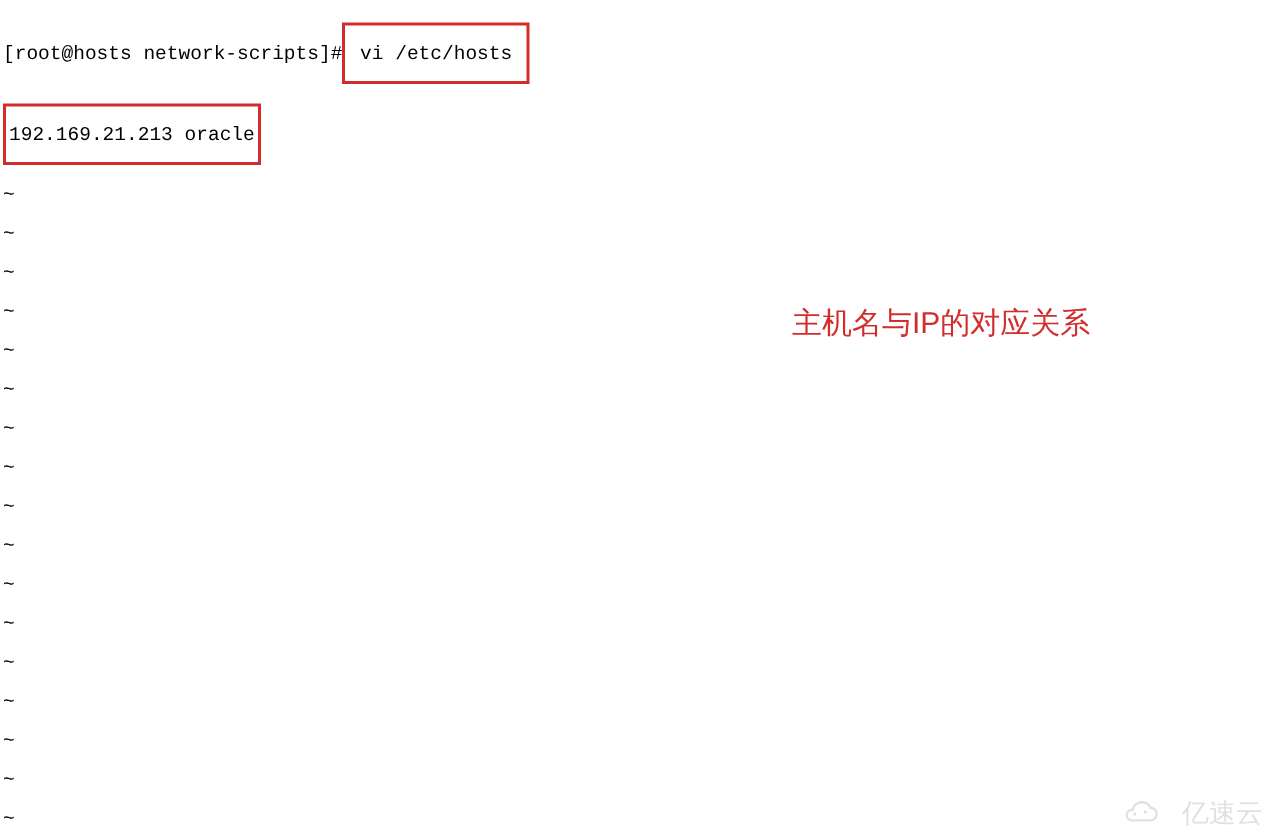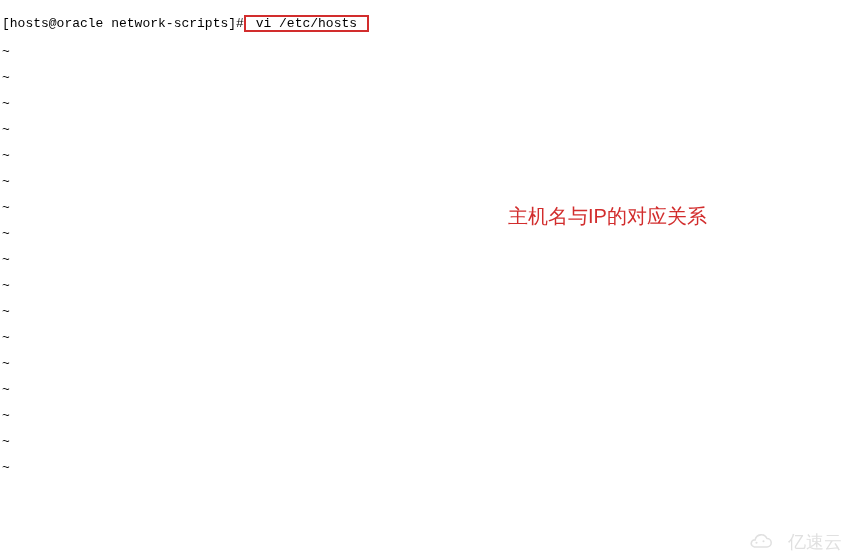--- a/index.html
+++ b/index.html
@@ -25,21 +25,21 @@
     .line {
       display: block;
       min-height: 13px;
     }
     .tilde {
       display: block;
       min-height: 13px;
     }
     .highlight-box {
       border: 2px solid #d22d2d;
-      padding: 0 2px;
+      padding: 12px 2px;
       display: inline-block;
       line-height: 13px;
     }
     .annotation {
       position: absolute;
       color: #d22d2d;
       font-family: "Microsoft YaHei", "SimSun", sans-serif;
       font-size: 20px;
       font-weight: 400;
       white-space: nowrap;
@@ -62,21 +62,22 @@
     }
     .watermark-icon svg {
       width: 100%;
       height: 100%;
     }
   </style>
 </head>
 <body>
 
 <div class="terminal">
-<span class="line"><span>[hosts@oracle network-scripts]#</span><span class="highlight-box"> vi /etc/hosts </span></span>
+<span class="line"><span>[root@hosts network-scripts]#</span><span class="highlight-box"> vi /etc/hosts </span></span>
+<span class="line"><span class="highlight-box">192.169.21.213 oracle</span></span>
 <span class="tilde">~</span>
 <span class="tilde">~</span>
 <span class="tilde">~</span>
 <span class="tilde">~</span>
 <span class="tilde">~</span>
 <span class="tilde">~</span>
 <span class="tilde">~</span>
 <span class="tilde">~</span>
 <span class="tilde">~</span>
 <span class="tilde">~</span>
@@ -103,21 +104,21 @@
 
 
 
 
 
 
 
 
 </div>
 
-<div class="annotation" style="left: 508px; top: 210px;">主机名与IP的对应关系</div>
+<div class="annotation" style="left: 528px; top: 210px;">主机名与IP的对应关系</div>
 
 <div class="watermark">
   <span class="watermark-icon">
     <svg viewBox="0 0 40 24" fill="none" stroke="#d0d0d0" stroke-width="2.2">
       <path d="M12 19 h18 a6 6 0 0 0 0 -12 a9 9 0 0 0 -17 2 a5 5 0 0 0 -1 10 z"></path>
       <circle cx="15" cy="13" r="1.5" fill="#d0d0d0" stroke="none"></circle>
       <circle cx="25" cy="11" r="1.5" fill="#d0d0d0" stroke="none"></circle>
     </svg>
   </span>
   <span>亿速云</span>

